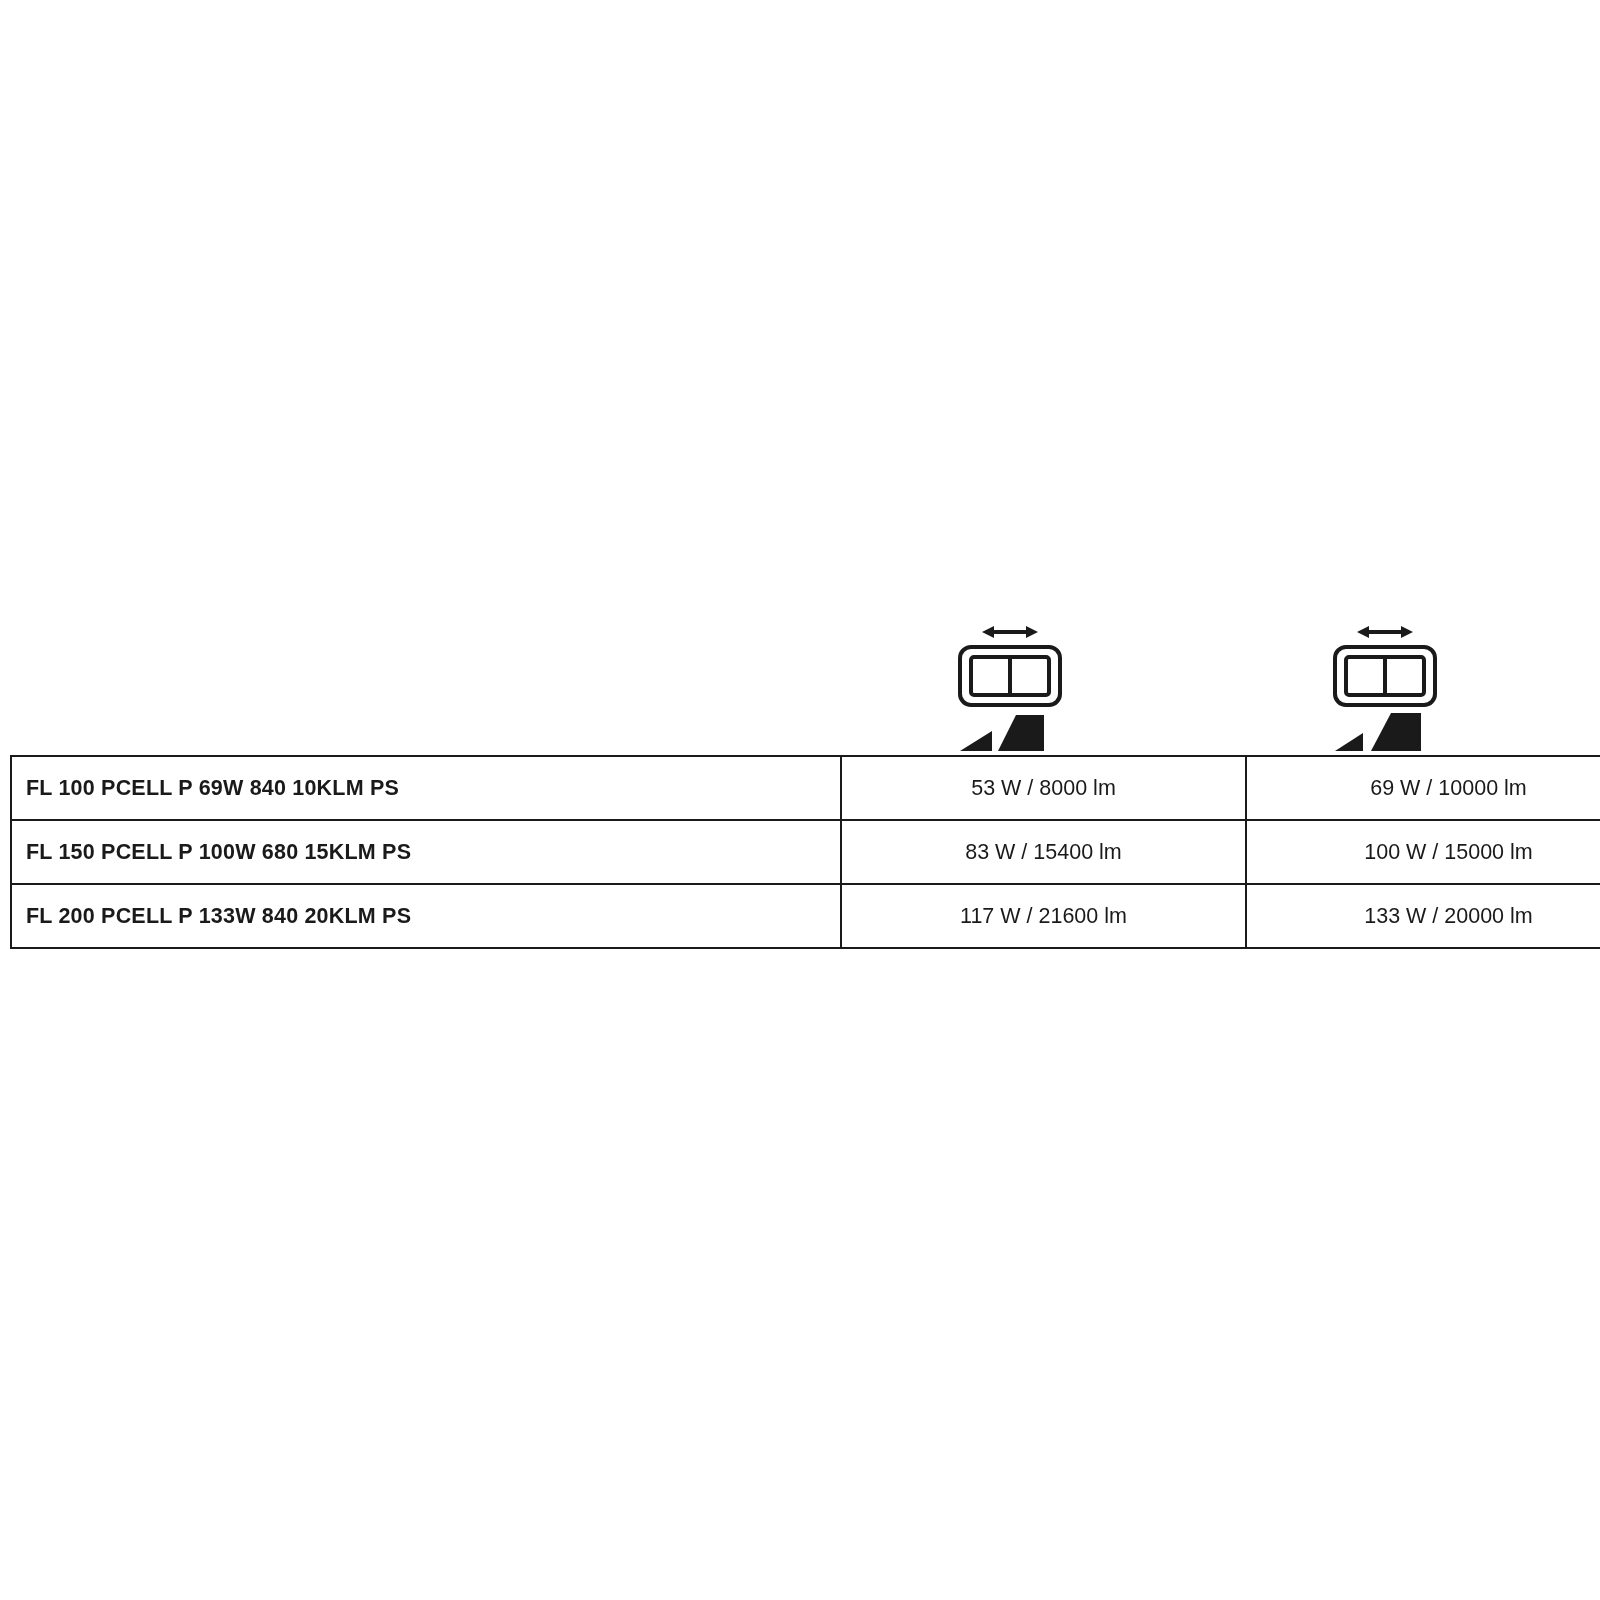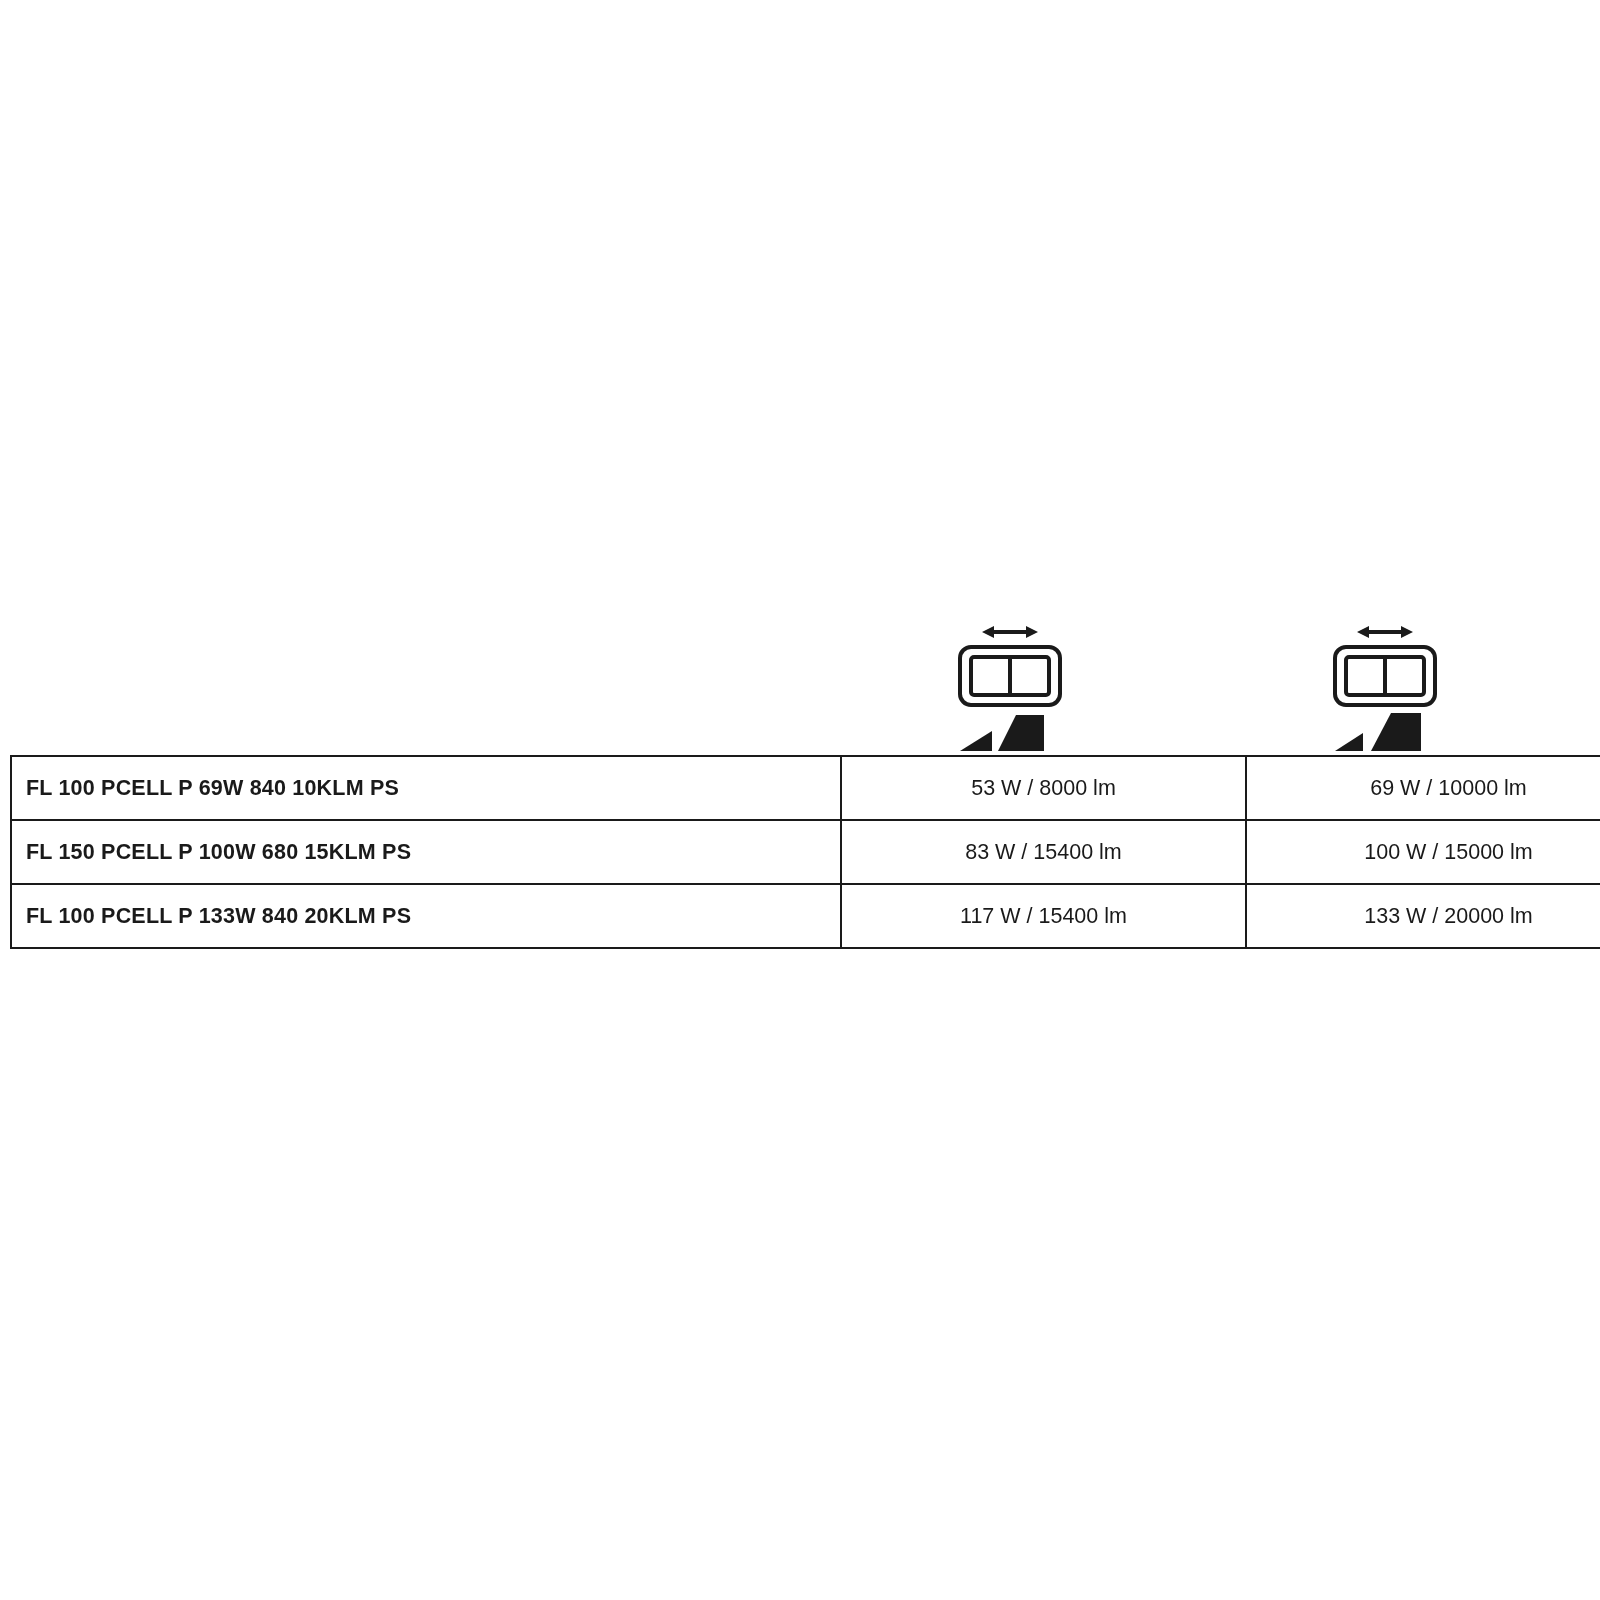--- a/index.html
+++ b/index.html
@@ -170,20 +170,20 @@
         <td class="name">FL 100 PCELL P 69W 840 10KLM PS</td>
         <td class="val">53 W / 8000 lm</td>
         <td class="val">69 W / 10000 lm</td>
       </tr>
       <tr>
         <td class="name">FL 150 PCELL P 100W 680 15KLM PS</td>
         <td class="val">83 W / 15400 lm</td>
         <td class="val">100 W / 15000 lm</td>
       </tr>
       <tr>
-        <td class="name">FL 100 PCELL P 133W 840 20KLM PS</td>
-        <td class="val">117 W / 15400 lm</td>
+        <td class="name">FL 200 PCELL P 133W 840 20KLM PS</td>
+        <td class="val">117 W / 21600 lm</td>
         <td class="val">133 W / 20000 lm</td>
       </tr>
     </tbody>
   </table>
 
 </div>
 
 </body></html>

